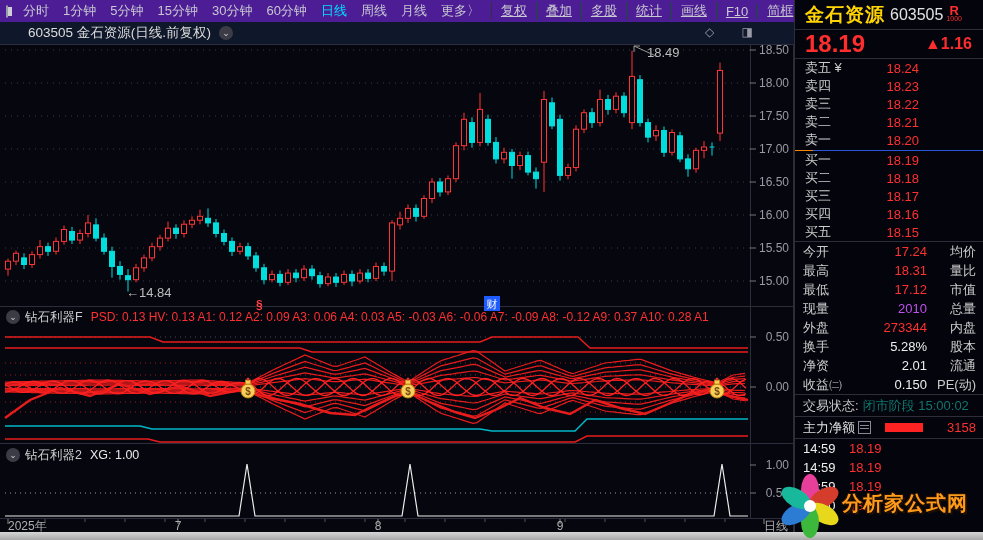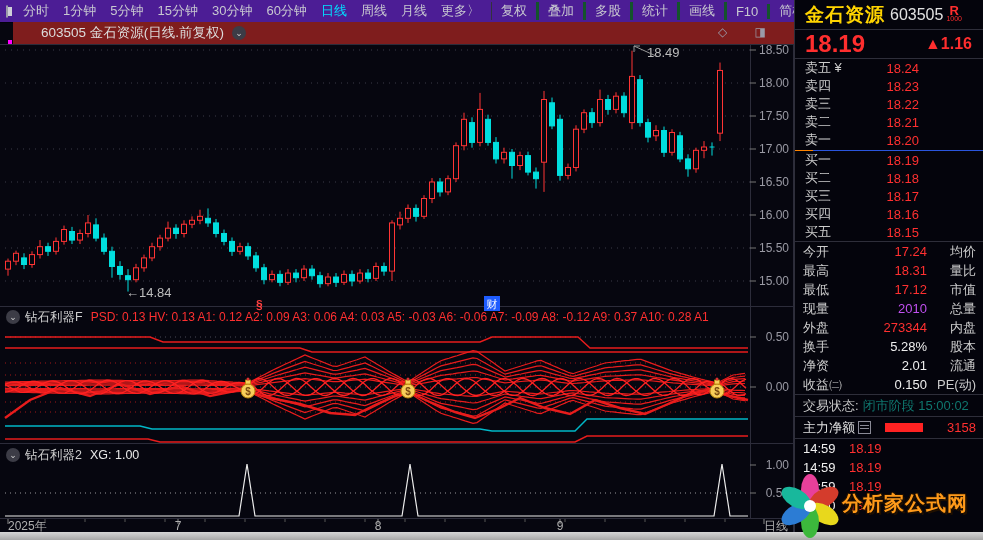--- a/index.html
+++ b/index.html
@@ -8,23 +8,23 @@
   
   .menubar{position:absolute;left:0;top:0;width:794px;height:22px;background:#4c1d95;
            border-bottom:1px solid #02020a;display:flex;align-items:center;z-index:3;font-size:13px;color:#c8c8d0;}
   .red-block{display:inline-block;width:9px;height:18px;background:#c22;margin-right:6px;}
   .pane-icon{display:inline-block;width:15px;height:11px;border:1px solid #9a9aa8;border-radius:2px;margin-right:8px;position:relative;}
   .pane-icon::after{content:"";position:absolute;left:1px;top:1px;bottom:1px;width:4px;background:#cfcfd8;}
   .menu-left{display:flex;align-items:center;}
   .menu-left .mi{margin:0 7px;cursor:default;white-space:nowrap;}
   .mi.active{color:#00e0ff;}
   .menu-right{display:flex;align-items:center;border-left:1px solid #32323e;margin-left:4px;}
-  .menu-right .mi{padding:0 9px;border-right:3px solid #14532d;white-space:nowrap;}
+  .menu-right .mi{padding:0 9px;border-right:1px solid #14532d;white-space:nowrap;text-decoration:underline;}
   
-  .titlebar{position:absolute;left:13px;top:22px;width:794px;height:22px;background:#7f1d1d;
+  .titlebar{position:absolute;left:0;top:22px;width:794px;height:22px;background:#0f172a;
             display:flex;align-items:center;z-index:3;font-size:13.5px;color:#dcdcdc;}
   .titlebar .tt{margin-left:28px;}
   .tb-chevron{display:inline-flex;align-items:center;justify-content:center;width:14px;height:14px;border-radius:50%;
               background:#3c3c46;color:#cfcfcf;font-size:9px;margin-left:8px;}
   .tb-icons{position:absolute;left:705px;top:3px;color:#9a9aa8;font-size:12px;letter-spacing:12px;}
   
   .ind-header{position:absolute;left:6px;height:16px;display:flex;align-items:center;z-index:3;font-size:12.5px;white-space:nowrap;}
   .ind-header .name{color:#cfcfcf;margin-right:8px;text-align:right;}
   .ind-header .params{color:#ff3030;font-size:12px;max-width:660px;overflow:hidden;}
   .ind-header .xg{color:#e8e8e8;}

